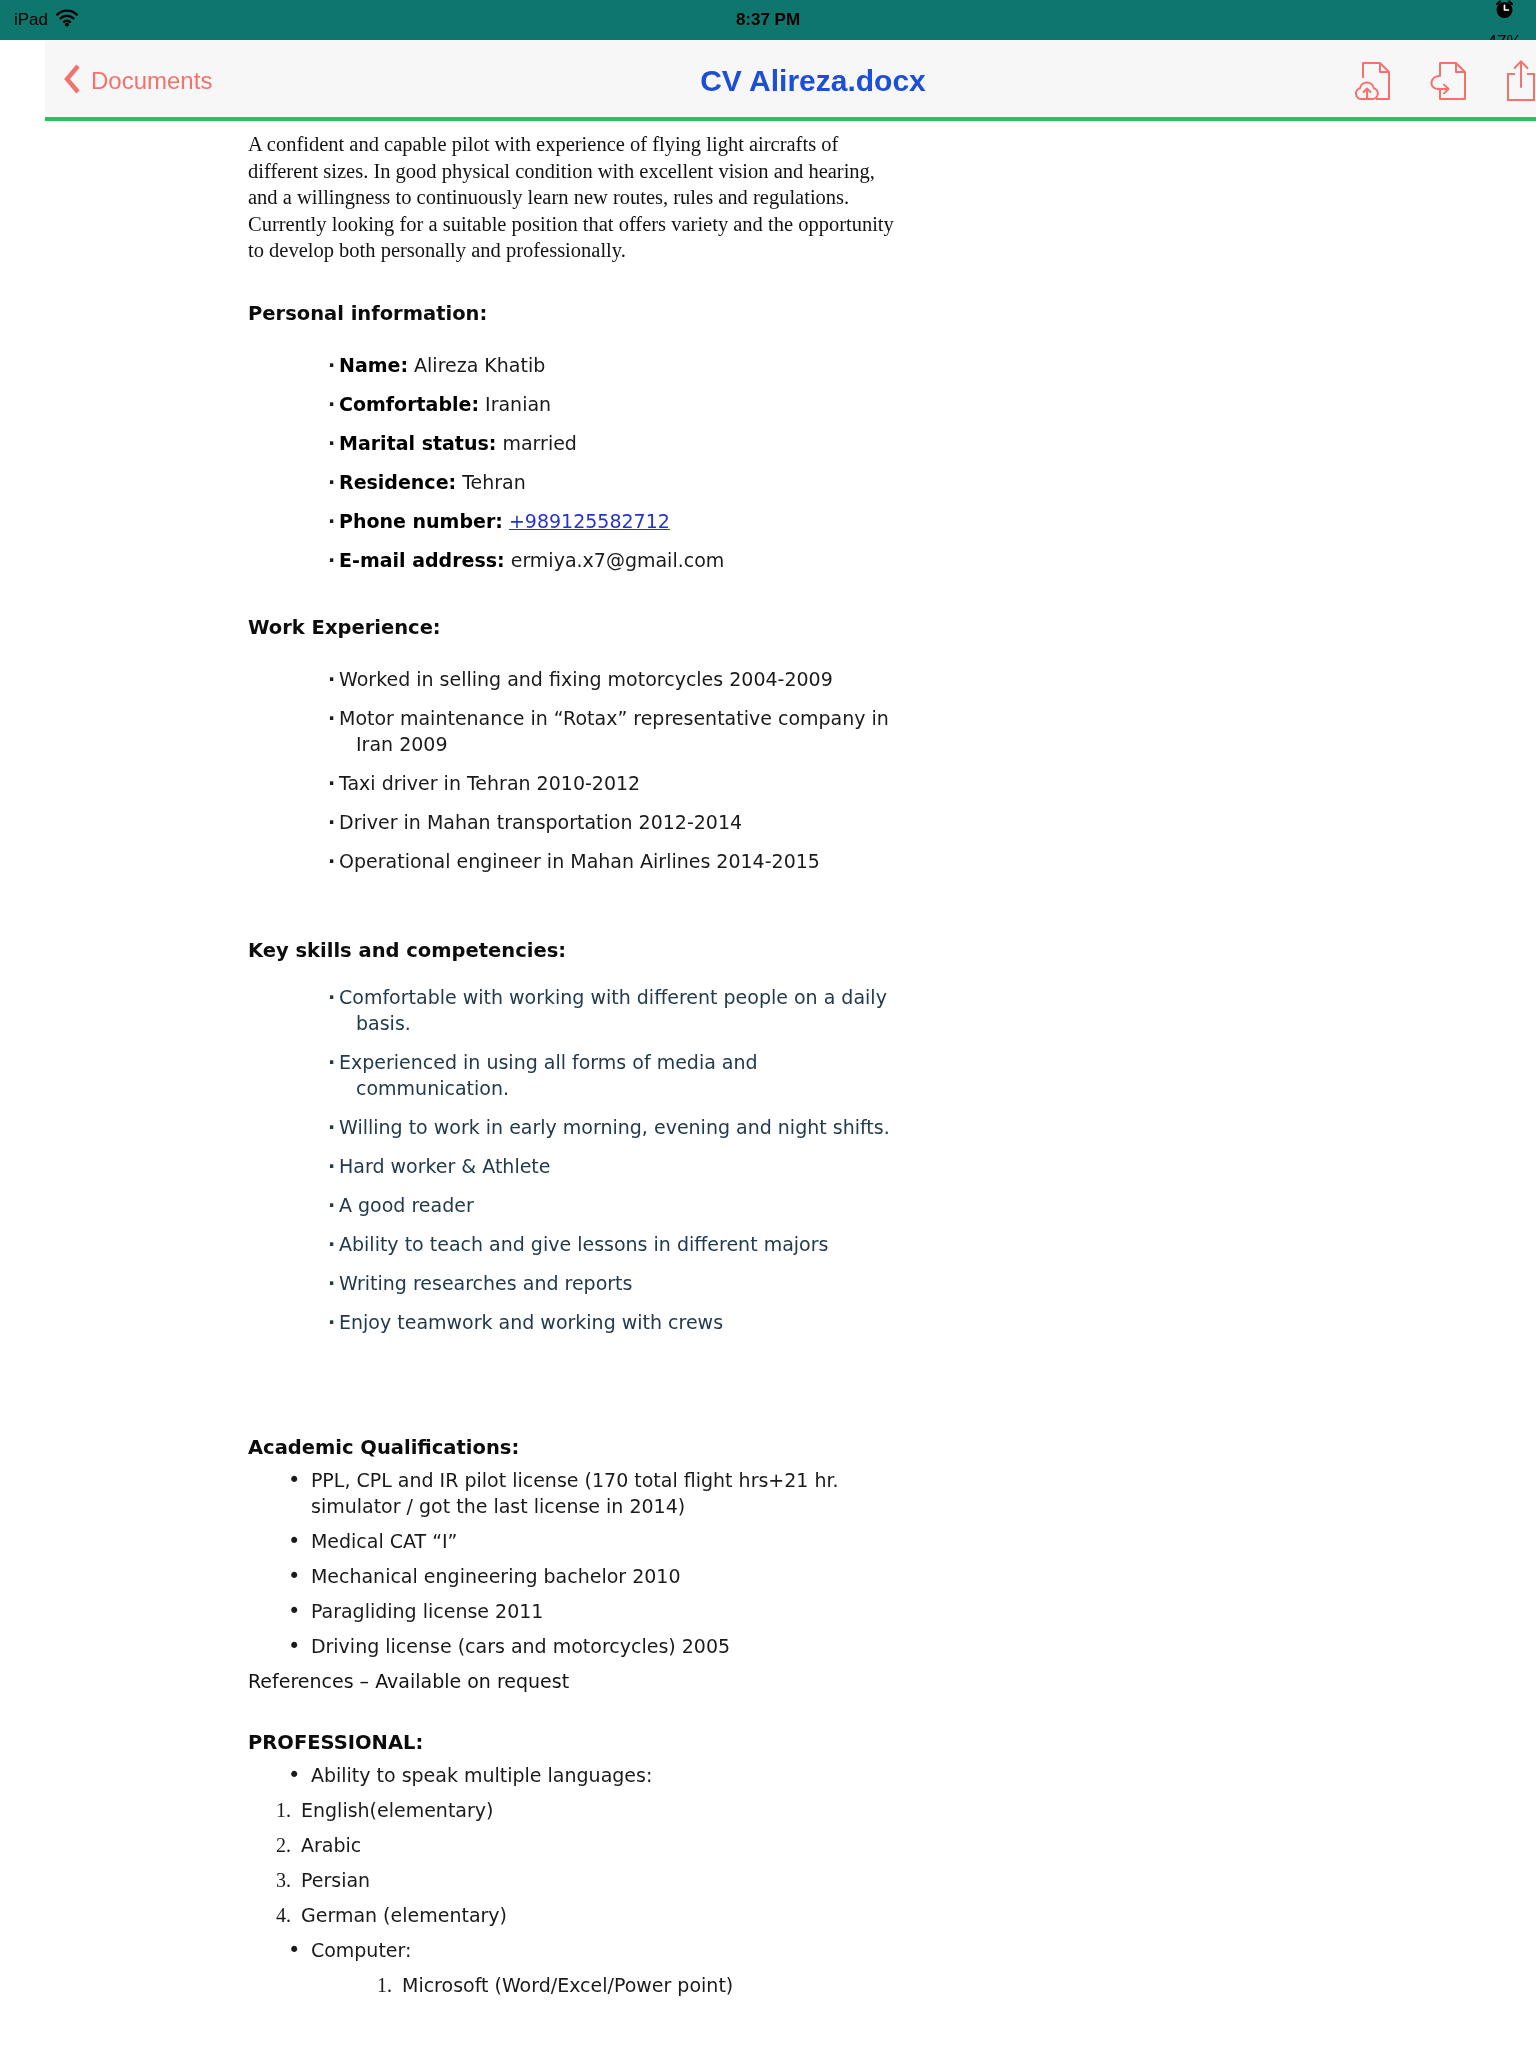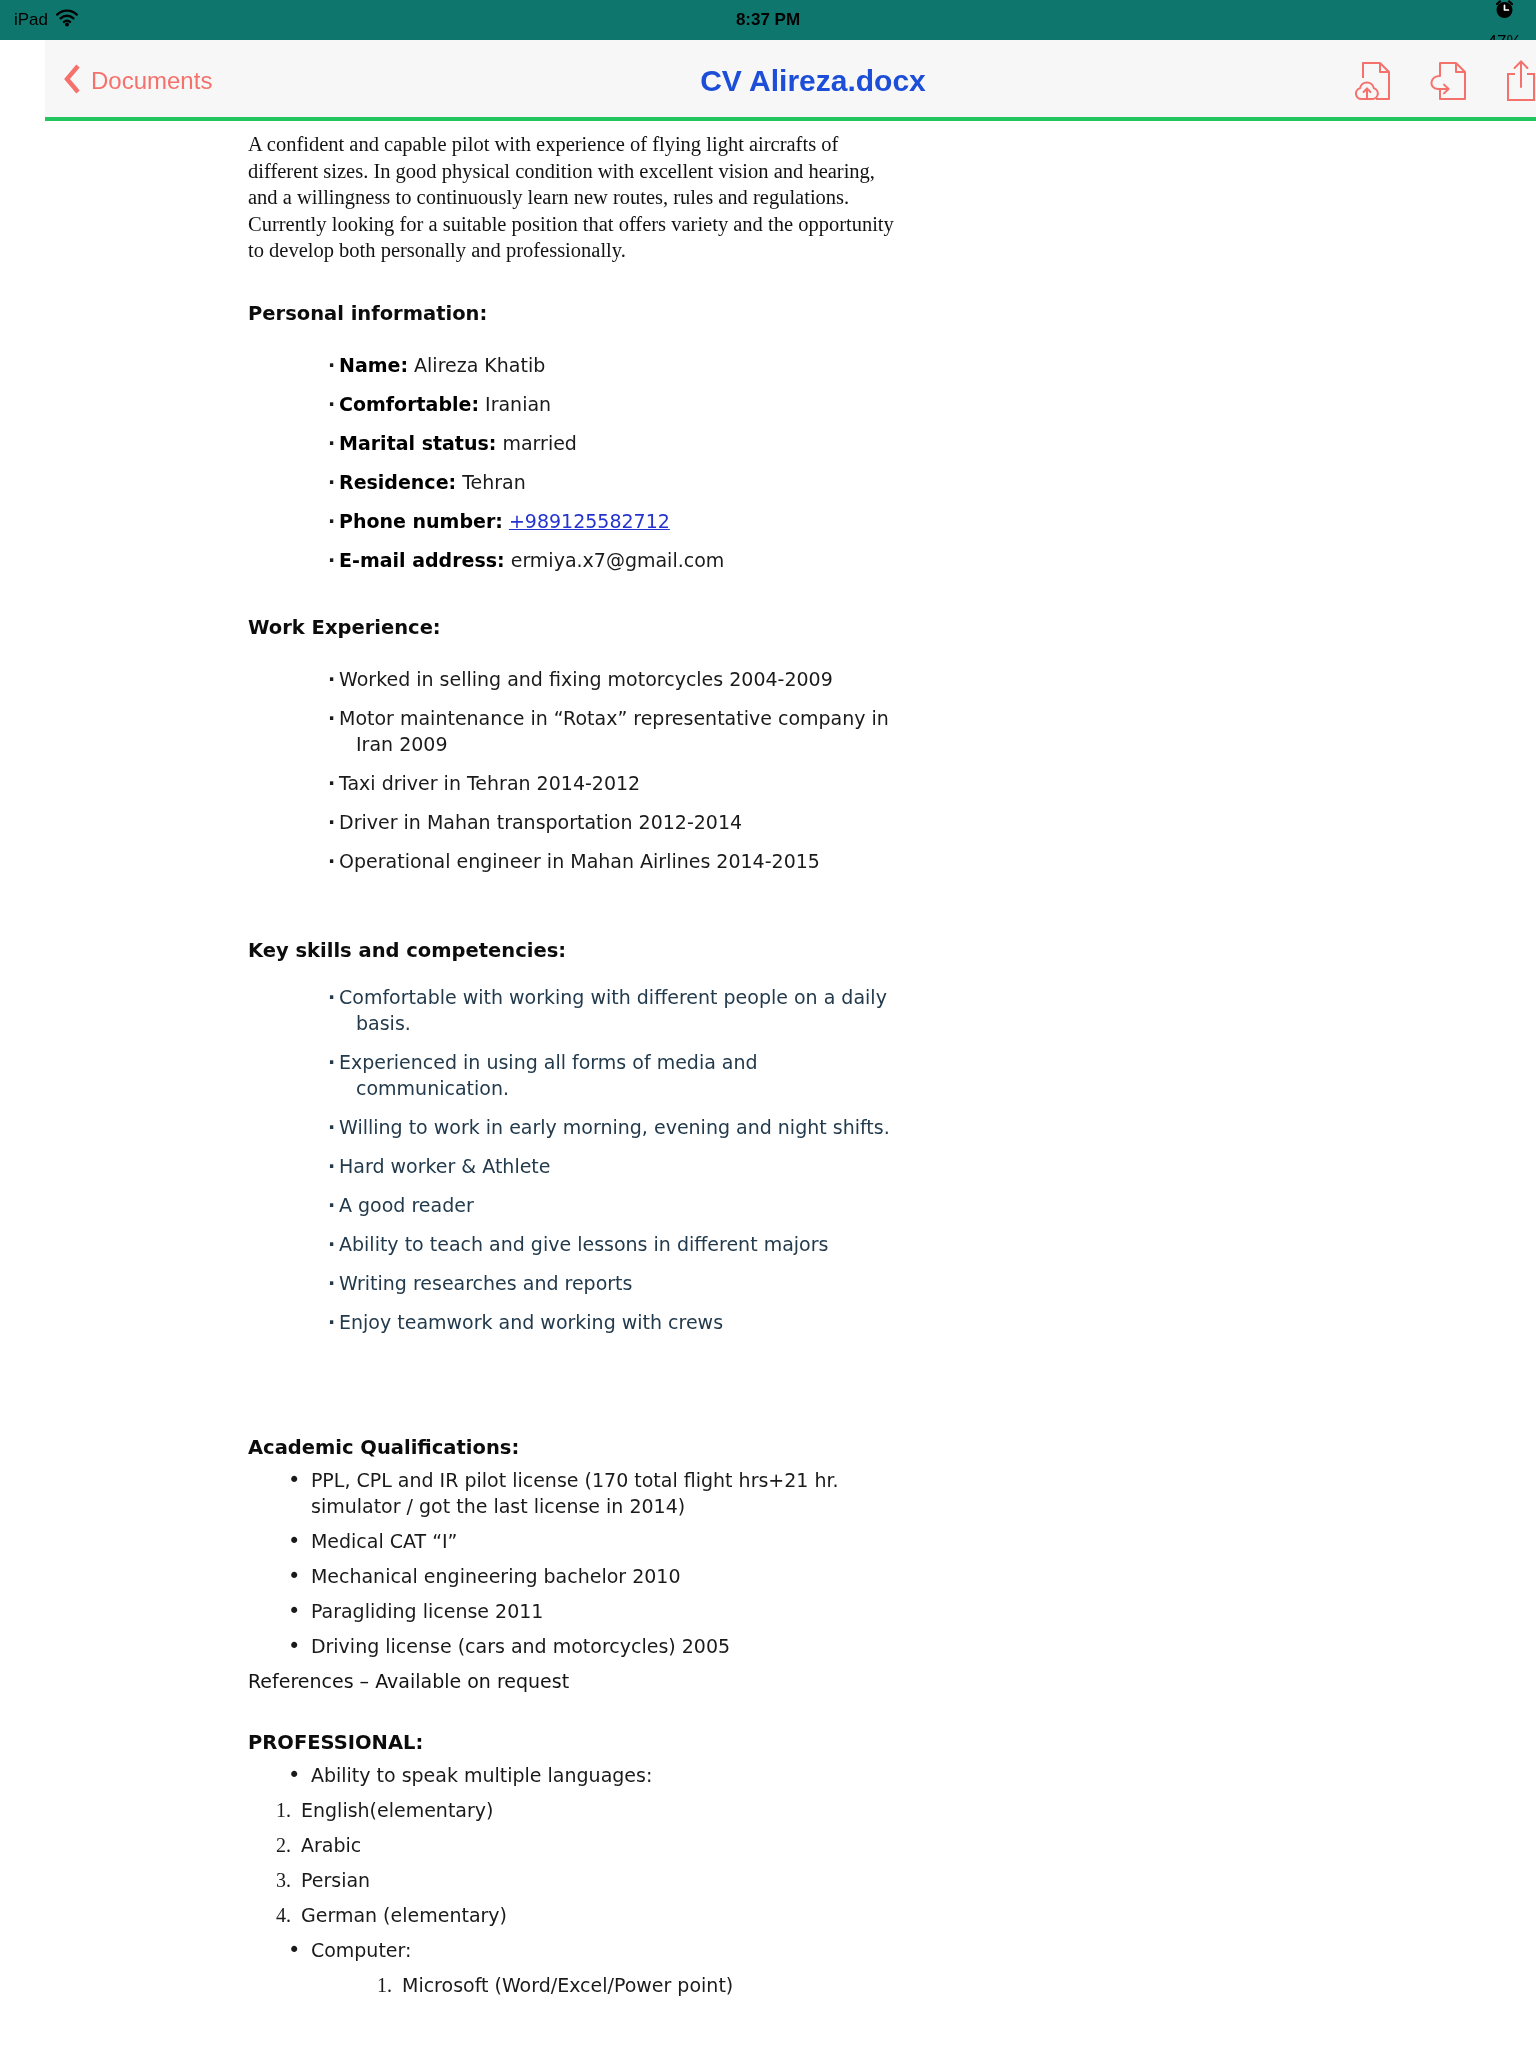--- a/index.html
+++ b/index.html
@@ -162,21 +162,21 @@
     <li><span class="lbl">Marital status:</span> <span>married</span></li>
     <li><span class="lbl">Residence:</span> <span>Tehran</span></li>
     <li><span class="lbl">Phone number:</span> <a class="phone-link">+989125582712</a></li>
     <li><span class="lbl">E-mail address:</span> <span>ermiya.x7@gmail.com</span></li>
   </ul>
 
   <div class="h h-work">Work Experience:</div>
   <ul class="blist wlist body-txt">
     <li>Worked in selling and fixing motorcycles 2004-2009</li>
     <li>Motor maintenance in “Rotax” representative company in Iran 2009</li>
-    <li>Taxi driver in Tehran 2014-2012</li>
+    <li>Taxi driver in Tehran 2010-2012</li>
     <li>Driver in Mahan transportation 2012-2014</li>
     <li>Operational engineer in Mahan Airlines 2014-2015</li>
   </ul>
 
   <div class="h h-skills">Key skills and competencies:</div>
   <ul class="blist klist body-txt">
     <li>Comfortable with working with different people on a daily basis.</li>
     <li>Experienced in using all forms of media and communication.</li>
     <li>Willing to work in early morning, evening and night shifts.</li>
     <li>Hard worker &amp; Athlete</li>

